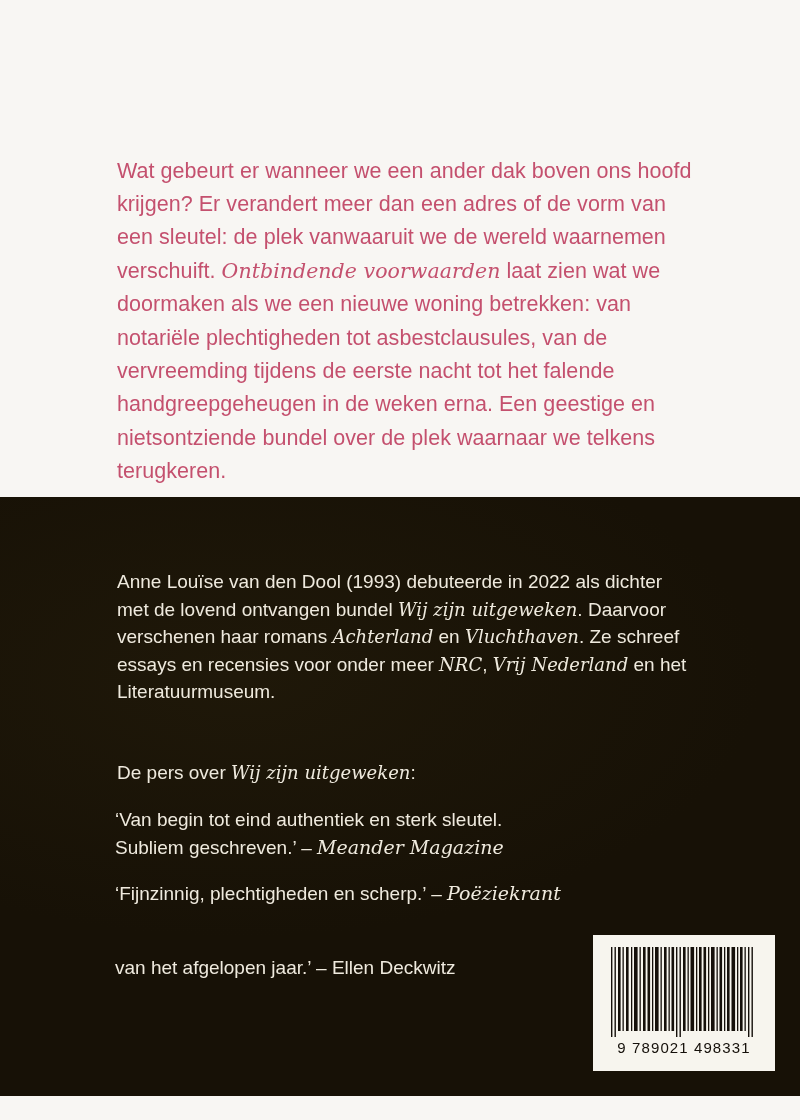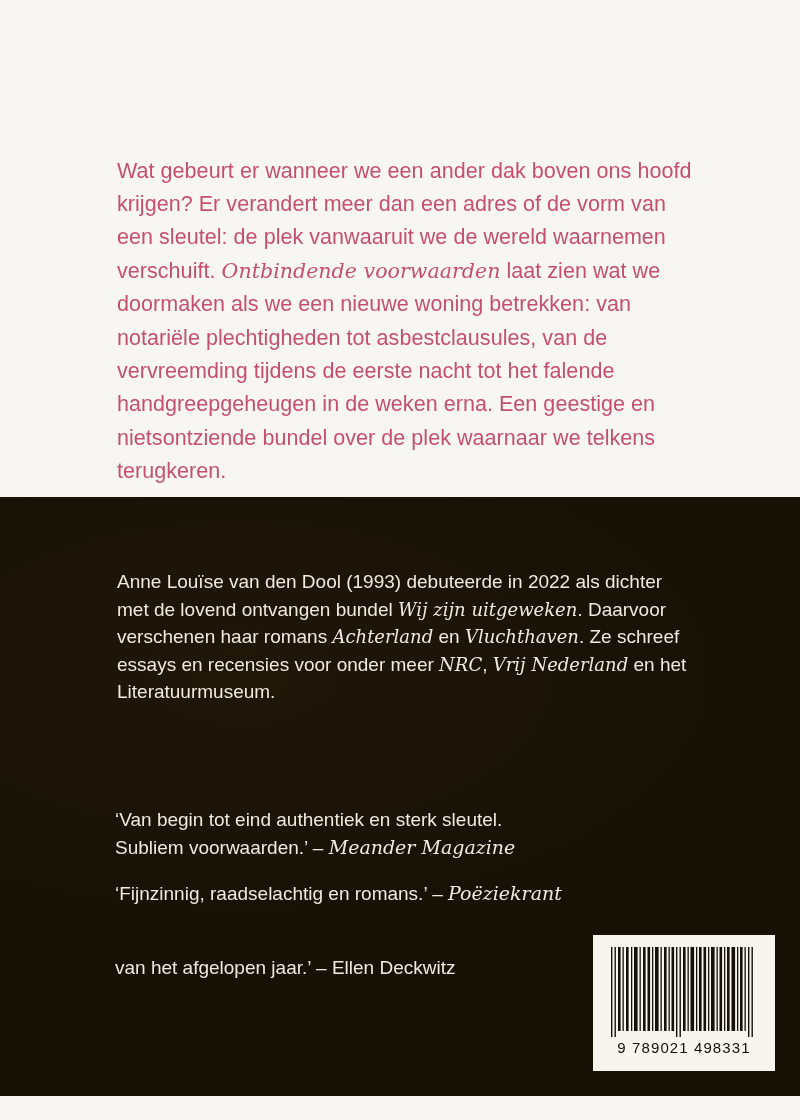--- a/index.html
+++ b/index.html
@@ -184,26 +184,27 @@
                L502,12.1 L520,12.9 L538,11.9 L556,12.7 L574,11.7 L592,12.5 L610,11.5
                L628,12.3 L646,11.3 L664,12.1 L682,11.1 L700,11.9 L718,10.9 L736,11.7
                L754,10.7 L772,11.5 L786,10.7 L800,11.3 L800,26 L0,26 Z" fill="#1a1408"></path>
     </svg>
   </div>
 
   <div class="lower-panel">
 
     <p class="bio"><span>Anne Louïse van den Dool (1993) debuteerde in 2022 als dichter met de lovend ontvangen bundel </span><em>Wij zijn uitgeweken</em><span>. Daarvoor verschenen haar romans </span><em>Achterland</em><span> en </span><em>Vluchthaven</em><span>. Ze schreef essays en recensies voor onder meer </span><em>NRC</em><span>, </span><em>Vrij Nederland</em><span> en het Literatuurmuseum.</span></p>
 
+    <p class="press-intro"><span>De pers over </span><em>Wij zijn uitgeweken</em><span>:</span></p>
 
     <div class="quotes">
 
-      <p class="quote"><span>‘Van begin tot eind authentiek en sterk sleutel.</span><br><span>Subliem voorwaarden.’ – </span><em class="source-italic">Meander Magazine</em></p>
-
-      <p class="quote"><span>‘Fijnzinnig, raadselachtig en romans.’ – </span><em class="source-italic">Poëziekrant</em></p>
+      <p class="quote"><span>‘Van begin tot eind authentiek en sterk sleutel.</span><br><span>Subliem geschreven.’ – </span><em class="source-italic">Meander Magazine</em></p>
+
+      <p class="quote"><span>‘Fijnzinnig, plechtigheden en scherp.’ – </span><em class="source-italic">Poëziekrant</em></p>
 
       <p class="quote"><br><span>van het afgelopen jaar.’ – </span><span>Ellen Deckwitz</span></p>
 
     </div>
 
     <div class="barcode-box" style="position: absolute; left: 593px; top: 438px;">
       <svg class="barcode-bars" viewBox="0 0 150 90" preserveAspectRatio="none" aria-hidden="true">
         <g fill="#15100a">
           <rect x="2" y="0" width="1.4" height="90"></rect>
           <rect x="5.5" y="0" width="1.4" height="90"></rect>

